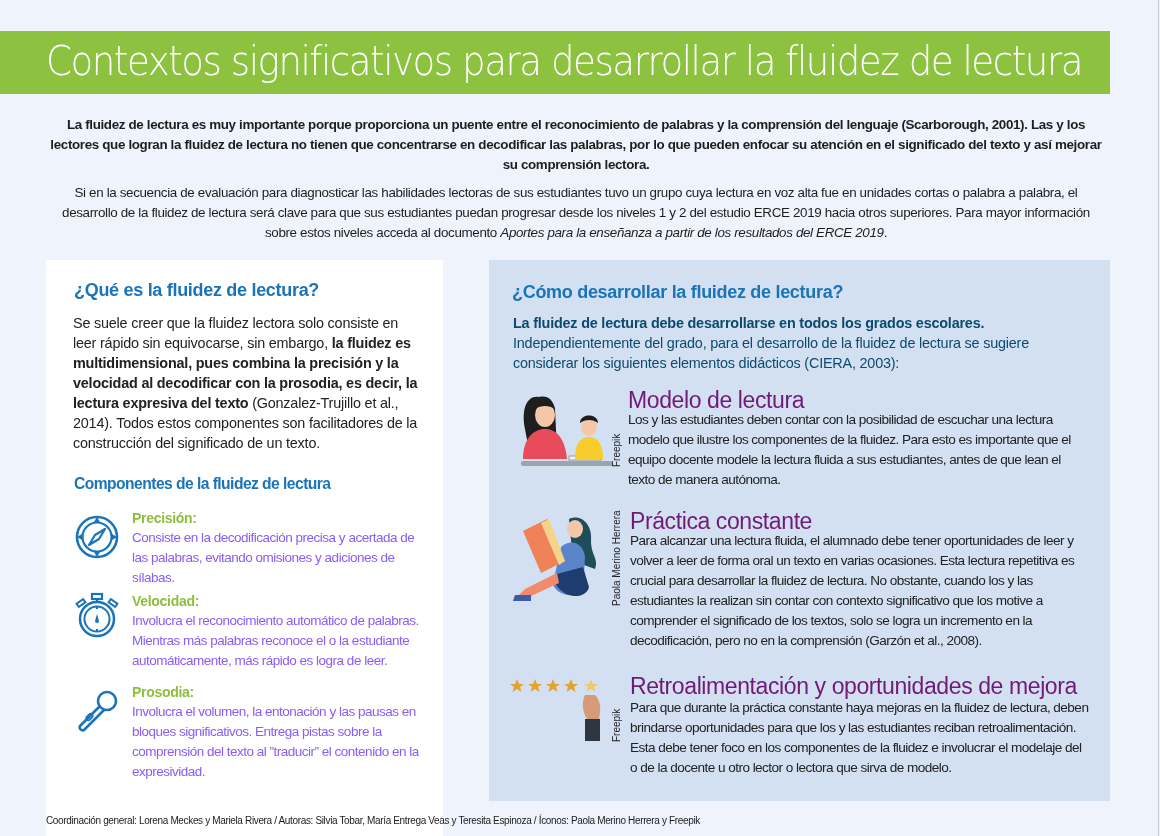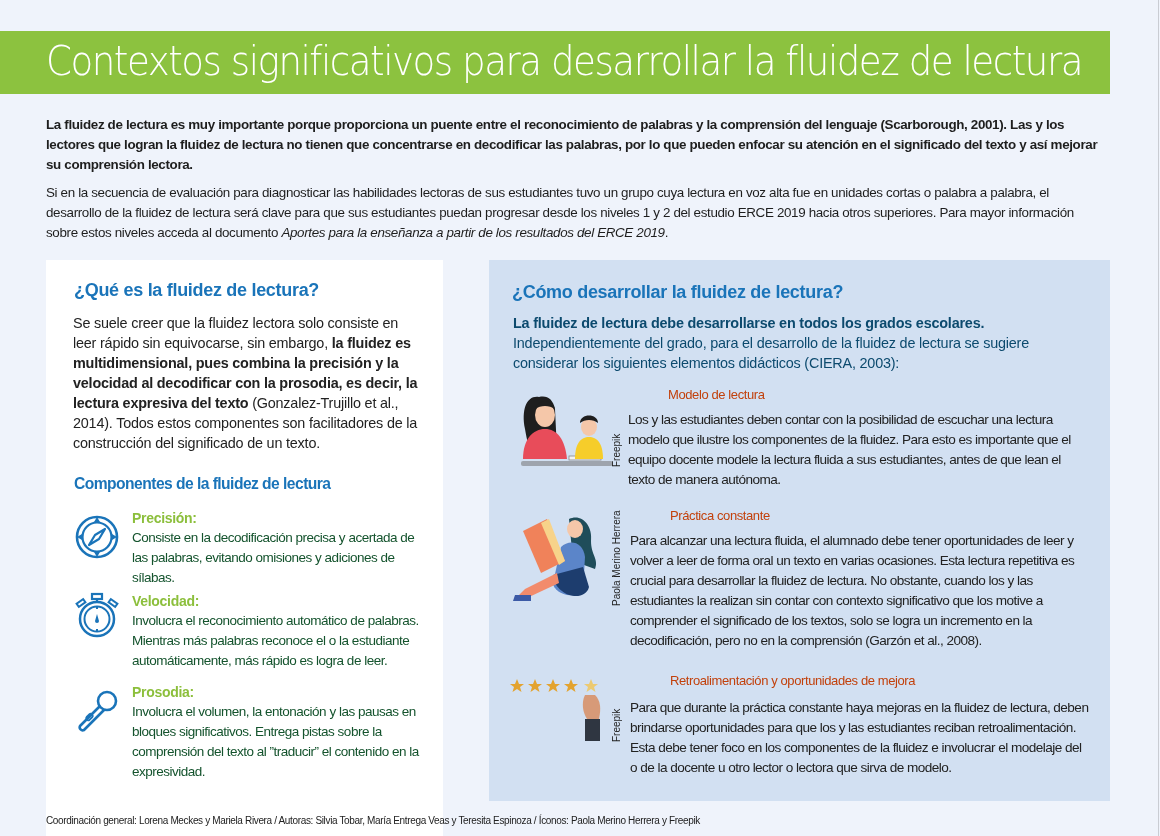--- a/index.html
+++ b/index.html
@@ -20,20 +20,21 @@
     position: absolute; left: 46px; top: 7px;
     font-family: "DejaVu Sans", sans-serif;
     font-weight: 200; font-size: 40px; letter-spacing: -1.6px;
     color: #ffffff; white-space: nowrap;
     transform: scaleX(0.93); transform-origin: left center;
   }
   .intro {
     position: absolute; left: 46px; top: 115px; width: 1060px;
     font-size: 13.4px; line-height: 20px; color: #1e1e1e;
     letter-spacing: -0.35px;
+    text-align: center;
   }
   .intro p { margin-bottom: 8px; }
   .intro .bold { font-weight: bold; }
   .intro em { font-style: italic; }
 
   .panel-left {
     position: absolute; left: 46px; top: 260px; width: 397px; height: 688px;
     background: #ffffff;
   }
   .panel-right {
@@ -60,38 +61,38 @@
   .comp {
     position: absolute; left: 28px; width: 360px;
   }
   .comp .icon { position: absolute; left: 0; top: 4px; width: 46px; height: 46px; }
   .comp .ctitle {
     position: absolute; left: 58px; top: 0;
     color: #8cbf3c; font-weight: bold; font-size: 14px; letter-spacing: -0.3px;
   }
   .comp .ctext {
     position: absolute; left: 58px; top: 18px; width: 300px;
-    color: #14532d; font-size: 13.5px; line-height: 20px;
+    color: #8b5cf6; font-size: 13.5px; line-height: 20px;
     letter-spacing: -0.5px;
   }
   .pr-title { position: absolute; left: 23px; top: 22px; }
   .pr-body {
     position: absolute; left: 24px; top: 53px; width: 580px;
     font-size: 14.4px; line-height: 20px; color: #0c4a6e; letter-spacing: -0.2px;
   }
   .pr-body b { font-weight: bold; }
   .item { position: absolute; left: 0; width: 621px; }
   .item .illus { position: absolute; left: 20px; width: 110px; }
   .item .credit {
     position: absolute; font-size: 10px; color: #222;
     transform: rotate(-90deg); transform-origin: left top; white-space: nowrap;
   }
   .item .ititle {
-    position: absolute; color: #c2410c; font-size: 13px;
-    letter-spacing: -0.4px; white-space: nowrap; margin-left: 40px;
+    position: absolute; color: #701a75; font-size: 23px;
+    letter-spacing: -0.4px; white-space: nowrap;
   }
   .item .itext {
     position: absolute; color: #222; font-size: 13.6px; line-height: 20px;
     letter-spacing: -0.55px; width: 460px;
   }
   .footer {
     position: absolute; left: 46px; top: 815px;
     font-size: 10px; color: #222; letter-spacing: -0.35px; white-space: nowrap;
   }
 </style>

